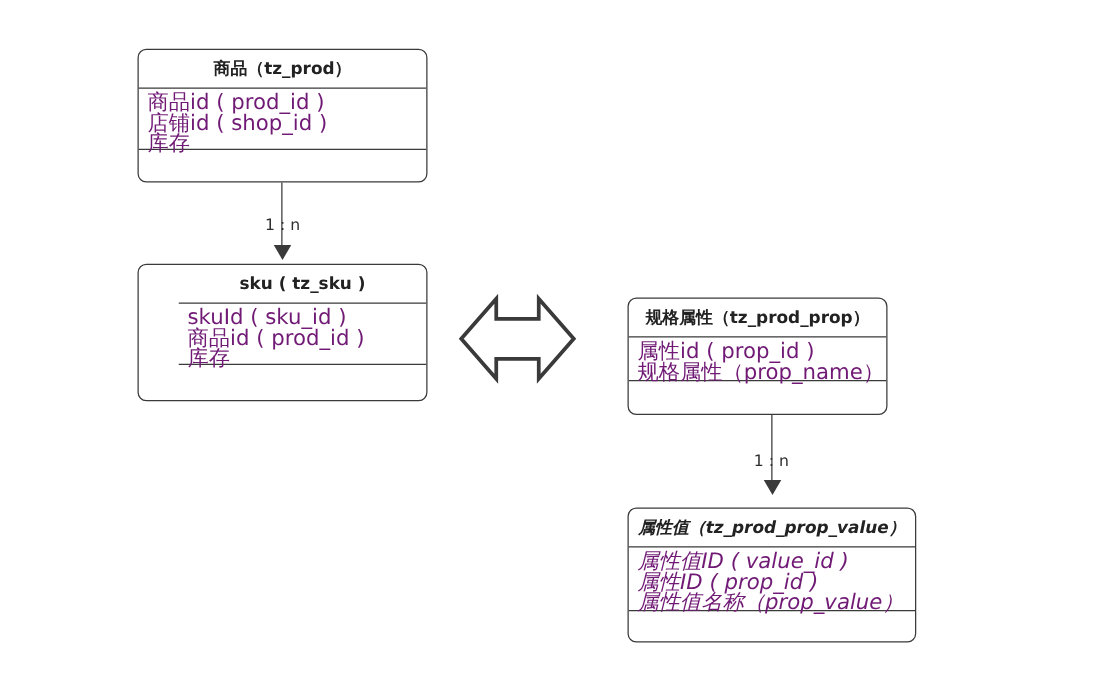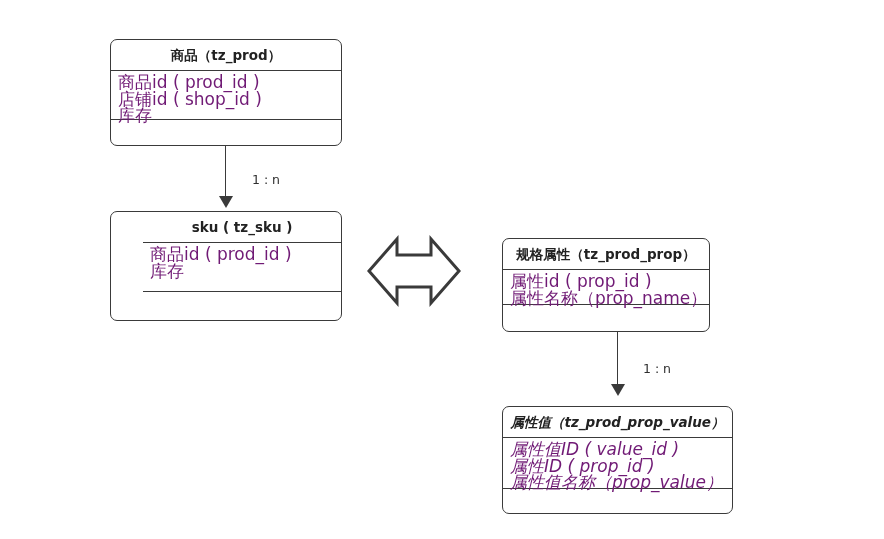--- a/index.html
+++ b/index.html
@@ -91,21 +91,20 @@
     height: 0;
     border-left: 7px solid transparent;
     border-right: 7px solid transparent;
     border-top: 12px solid #3a3a3a;
   }
   .conn-label {
     position: absolute;
     font-size: 12.5px;
     color: #2e2e2e;
     white-space: nowrap;
-    margin-left: 40px;
   }
 
   
   #conn-prod-sku .conn-line  { left: 225px; top: 146px; height: 50px; }
   #conn-prod-sku .conn-arrow { left: 219px; top: 196px; }
   #conn-prod-sku .conn-label { left: 212px; top: 172px; }
 
   
   #conn-prop-value .conn-line  { left: 617px; top: 332px; height: 52px; }
   #conn-prop-value .conn-arrow { left: 611px; top: 384px; }
@@ -131,31 +130,32 @@
       <div class="attr-row">商品id ( prod_id )</div>
       <div class="attr-row">店铺id ( shop_id )</div>
       <div class="attr-row">库存</div>
     </div>
     <div class="entity-methods"></div>
   </div>
 
   <div class="entity" id="ent-sku">
     <div class="entity-header">sku ( tz_sku )</div>
     <div class="entity-attrs">
+      <div class="attr-row">skuId ( sku_id )</div>
       <div class="attr-row">商品id ( prod_id )</div>
       <div class="attr-row">库存</div>
     </div>
     <div class="entity-methods"></div>
   </div>
 
   <div class="entity" id="ent-prop">
     <div class="entity-header">规格属性（tz_prod_prop）</div>
     <div class="entity-attrs">
       <div class="attr-row">属性id ( prop_id )</div>
-      <div class="attr-row">属性名称（prop_name）</div>
+      <div class="attr-row">规格属性（prop_name）</div>
     </div>
     <div class="entity-methods"></div>
   </div>
 
   <div class="entity" id="ent-prop-value">
     <div class="entity-header">属性值（tz_prod_prop_value）</div>
     <div class="entity-attrs">
       <div class="attr-row">属性值ID ( value_id )</div>
       <div class="attr-row">属性ID ( prop_id )</div>
       <div class="attr-row">属性值名称（prop_value）</div>

